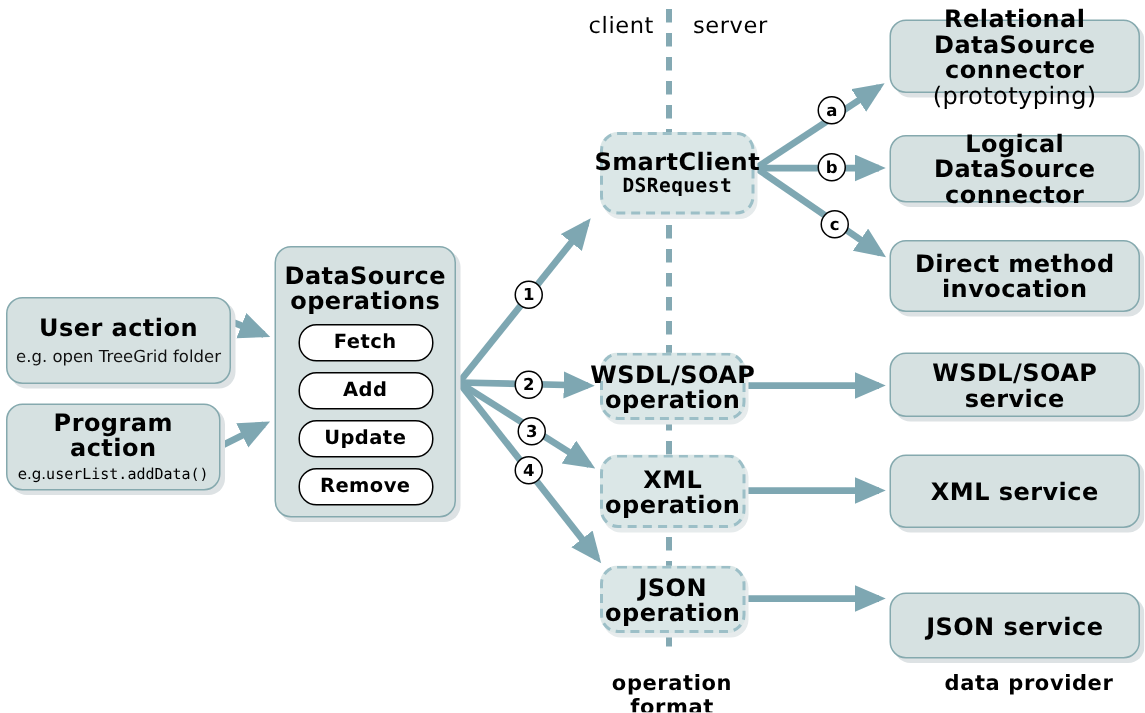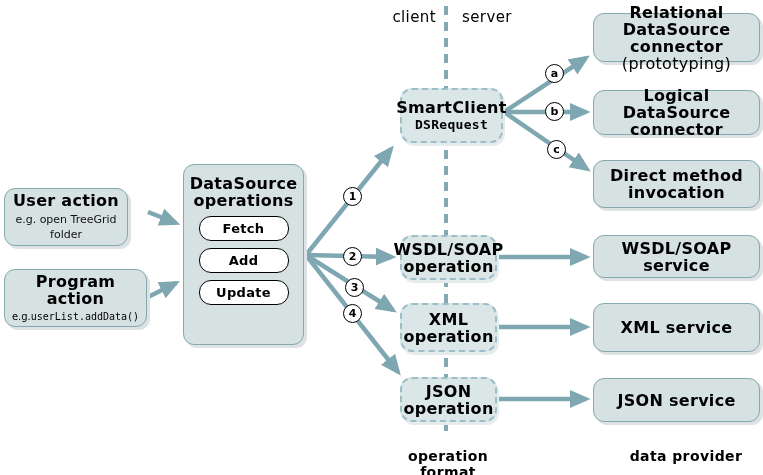--- a/index.html
+++ b/index.html
@@ -66,38 +66,39 @@
       <line x1="504" y1="112" x2="587" y2="169" marker-end="url(#ah)"></line>
       <line x1="498" y1="257" x2="586" y2="257" marker-end="url(#ah)"></line>
       <line x1="498" y1="327" x2="586" y2="327" marker-end="url(#ah)"></line>
       <line x1="498" y1="399" x2="586" y2="399" marker-end="url(#ah)"></line>
     </g>
   </svg>
 
   <div class="zone-label" style="left:380px;top:8px;width:56px;text-align:right;">client</div>
   <div class="zone-label" style="left:462px;top:8px;">server</div>
 
-  <div class="box" style="left:4px;top:188px;width:124px;height:58px;">
+  <div class="box" style="left:4px;top:198px;width:150px;height:58px;">
     <div class="title">User action</div>
     <div class="sub">e.g. open TreeGrid folder</div>
   </div>
 
   <div class="box" style="left:4px;top:269px;width:143px;height:58px;">
     <div class="title">Program action</div>
     <div class="subcode"><span>e.g.</span><span class="mono">userList.addData()</span></div>
   </div>
 
   <div class="box ds-box" style="left:183px;top:164px;width:121px;height:181px;">
     <div class="title">
       <div>DataSource</div>
       <div>operations</div>
     </div>
     <div class="pill">Fetch</div>
     <div class="pill">Add</div>
     <div class="pill">Update</div>
+    <div class="pill">Remove</div>
   </div>
 
   <div class="box dashed" style="left:400px;top:88px;width:103px;height:55px;">
     <div class="title">SmartClient</div>
     <div class="title mono" style="font-size:13px;">DSRequest</div>
   </div>
 
   <div class="box dashed" style="left:400px;top:235px;width:97px;height:45px;">
     <div class="title">WSDL/SOAP</div>
     <div class="title">operation</div>
@@ -122,21 +123,21 @@
   <div class="box" style="left:593px;top:235px;width:167px;height:43px;">
     <div class="title">WSDL/SOAP service</div>
   </div>
   <div class="box" style="left:593px;top:160px;width:167px;height:48px;">
     <div class="title">Direct method</div>
     <div class="title">invocation</div>
   </div>
   <div class="box" style="left:593px;top:303px;width:167px;height:49px;">
     <div class="title">XML service</div>
   </div>
-  <div class="box" style="left:593px;top:378px;width:167px;height:44px;">
+  <div class="box" style="left:593px;top:395px;width:167px;height:44px;">
     <div class="title">JSON service</div>
   </div>
 
   <div class="marker" style="left:343px;top:187px;">1</div>
   <div class="marker" style="left:343px;top:247px;">2</div>
   <div class="marker" style="left:345px;top:278px;">3</div>
   <div class="marker" style="left:343px;top:304px;">4</div>
   <div class="marker" style="left:545px;top:64px;">a</div>
   <div class="marker" style="left:545px;top:102px;">b</div>
   <div class="marker" style="left:547px;top:140px;">c</div>

